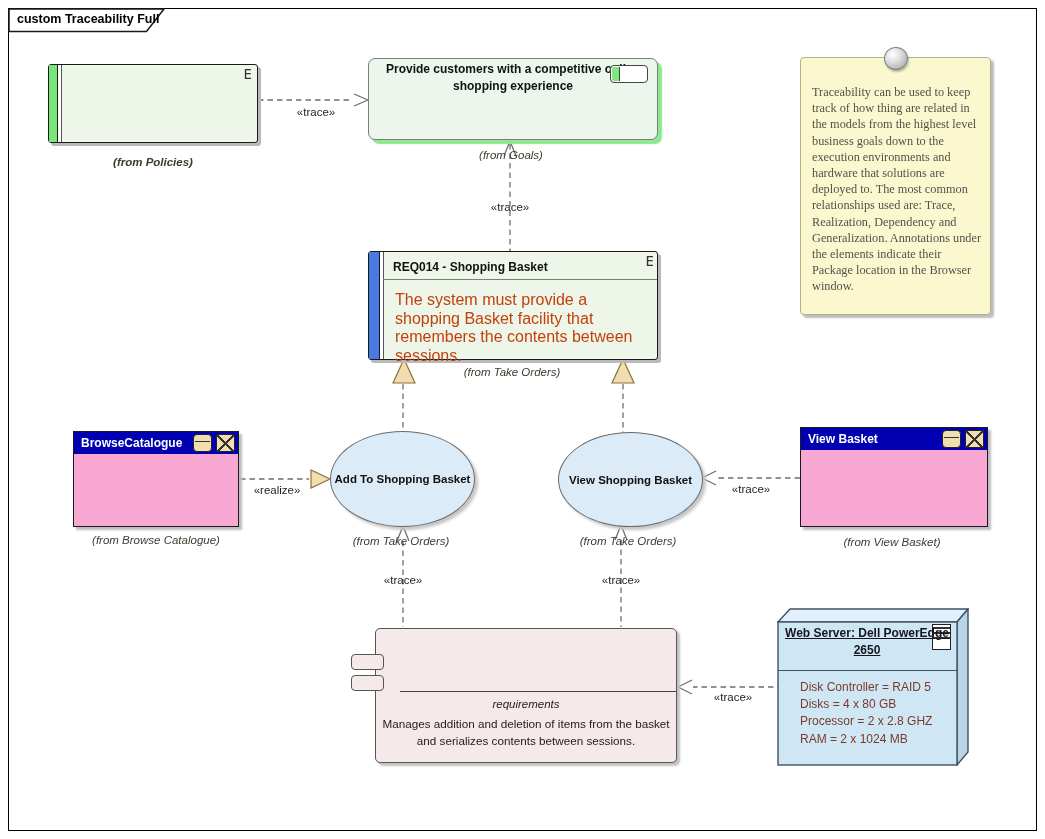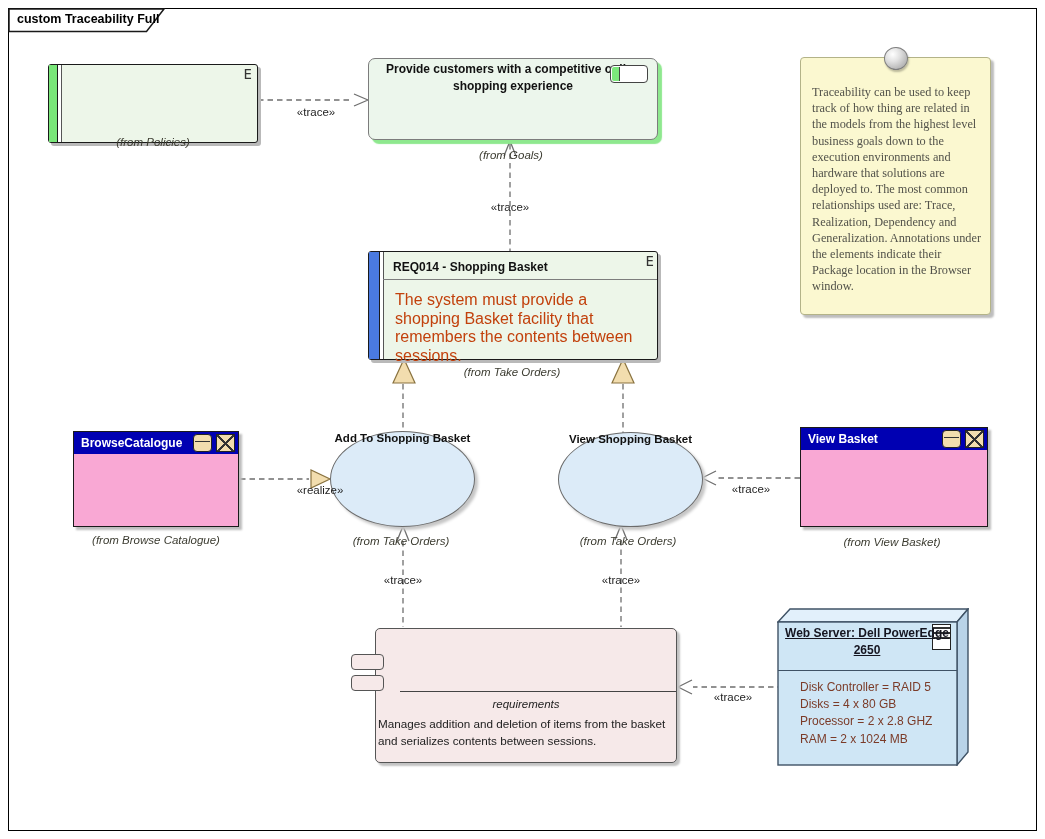--- a/index.html
+++ b/index.html
@@ -46,28 +46,28 @@
   .win-btns{margin-left:auto;display:flex;align-items:center;padding-right:3px;}
   .win-btn{width:17px;height:16px;background:#f2ddae;border:1px solid #222;margin-left:4px;position:relative;}
   .win-btn.minmax{border-radius:4px;}
   .win-btn.minmax::after{content:"";position:absolute;left:1px;right:1px;top:6px;border-top:1.6px solid #333;}
   .win-btn.close{background-image:
       linear-gradient(45deg, transparent 44%, #333 44%, #333 54%, transparent 54%),
       linear-gradient(-45deg, transparent 44%, #333 44%, #333 54%, transparent 54%);
       background-color:#f2ddae;}
   
   .uc{border-radius:50%;background:#dcebf8;border:1.5px solid #6b6b6b;box-shadow:3px 3px 3px #c6c6c6;
-      display:flex;justify-content:center;font-size:11.5px;font-weight:bold;color:#111;white-space:nowrap;z-index:2;}
+      display:flex;align-items:center;justify-content:center;font-size:11.5px;font-weight:bold;color:#111;white-space:nowrap;z-index:2;}
   
   .comp{background:#f6e9e9;border:1.4px solid #555;border-radius:5px;box-shadow:3px 3px 2px #c2c2c2;z-index:2;}
   .comp-title{text-align:center;padding-top:8px;font-size:12px;font-weight:bold;color:#111;}
   .port{position:absolute;width:31px;height:14px;background:#f6e9e9;border:1.4px solid #555;border-radius:4px;left:-25px;}
   .comp-sep{position:absolute;left:24px;right:0;top:62px;border-top:1.2px solid #444;}
   .comp-req{position:absolute;left:0;right:0;top:69px;text-align:center;font-style:italic;font-size:11.5px;color:#222;}
-  .comp-text{position:absolute;left:2px;right:2px;top:87px;text-align:left;font-size:11.7px;color:#222;line-height:16.5px;}
+  .comp-text{position:absolute;left:2px;right:2px;top:87px;text-align:center;font-size:11.7px;color:#222;line-height:16.5px;}
   
   .node{z-index:2;}
   .node-title{position:absolute;left:0;top:17px;width:180px;text-align:center;font-size:12px;font-weight:bold;
               color:#151520;text-decoration:underline;line-height:17px;padding:0 8px;box-sizing:border-box;}
   .node-sep{position:absolute;left:1px;top:62px;width:179px;border-top:1.3px solid #3f5265;}
   .node-props{position:absolute;left:23px;top:71px;font-size:12px;color:#7b3b28;line-height:17.2px;}
   .srv-icon{position:absolute;left:155px;top:16px;width:17px;height:24px;background:#fff;border:1.2px solid #222;
             background-image:repeating-linear-gradient(#333 0 1.5px, transparent 1.5px 5px);
             background-size:100% 13px;background-repeat:no-repeat;background-position:0 2px;}
 </style>
@@ -126,21 +126,21 @@
   </g>
 </svg>
 
 <div class="abs frame-tab-label">custom Traceability Full</div>
 
 <div class="abs specbox" style="left:48px;top:64px;width:208px;height:77px;">
   <div class="side-bar" style="background:#79e679;"></div>
   <div class="side-gap"></div>
   <div class="corner-e">E</div>
 </div>
-<div class="abs pkg" style="left:153px;top:136px;">(from Policies)</div>
+<div class="abs pkg" style="left:153px;top:156px;font-weight:bold;">(from Policies)</div>
 
 <div class="abs goal" style="left:368px;top:58px;width:288px;height:80px;">
   <div class="goal-icon">
       <div class="fill"></div>
     </div>
   <div class="goal-name">Provide customers with a competitive online shopping experience</div>
 </div>
 <div class="abs pkg" style="left:511px;top:149px;">(from Goals)</div>
 
 <div class="abs note" style="left:800px;top:57px;width:189px;height:256px;font-family:Liberation Serif, serif;">
@@ -210,17 +210,17 @@
   <div class="node-props">
     <div>Disk Controller = RAID 5</div>
     <div>Disks = 4 x 80 GB</div>
     <div>Processor = 2 x 2.8 GHZ</div>
     <div>RAM = 2 x 1024 MB</div>
   </div>
 </div>
 
 <div class="abs clabel" style="left:316px;top:106px;">«trace»</div>
 <div class="abs clabel" style="left:510px;top:201px;">«trace»</div>
-<div class="abs clabel" style="left:277px;top:484px;margin-left:43px;">«realize»</div>
+<div class="abs clabel" style="left:277px;top:484px;">«realize»</div>
 <div class="abs clabel" style="left:751px;top:483px;">«trace»</div>
 <div class="abs clabel" style="left:403px;top:574px;">«trace»</div>
 <div class="abs clabel" style="left:621px;top:574px;">«trace»</div>
 <div class="abs clabel" style="left:733px;top:691px;">«trace»</div>
 
 </body></html>

